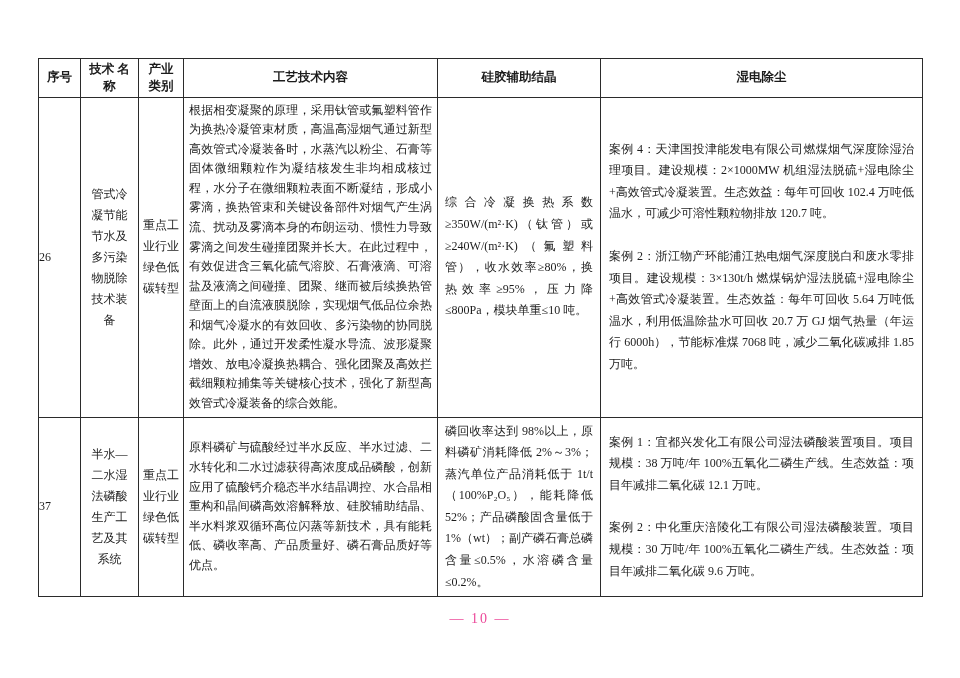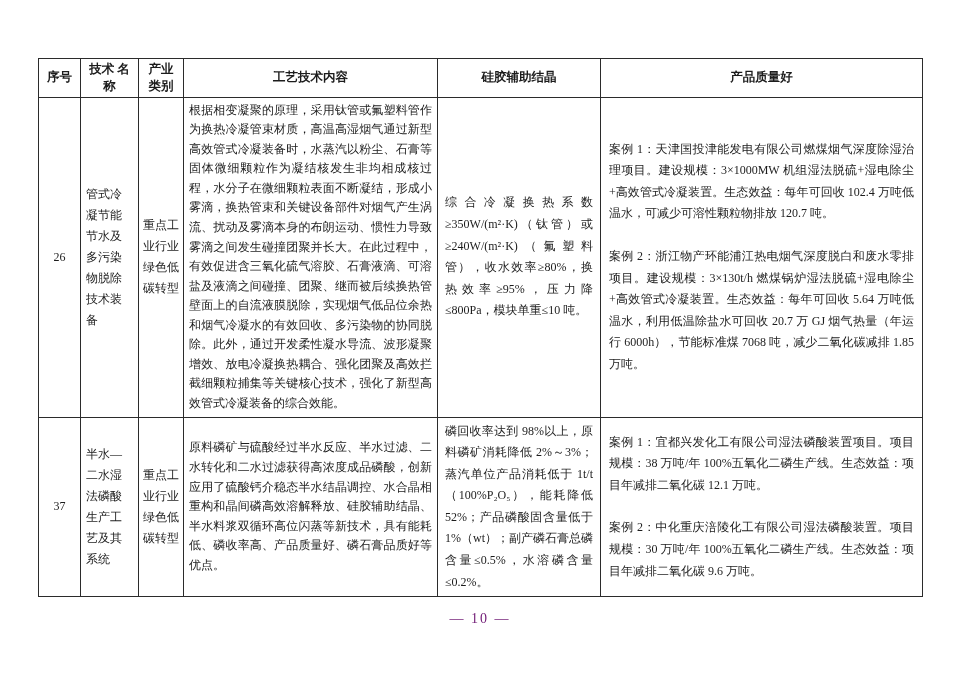--- a/index.html
+++ b/index.html
@@ -28,22 +28,22 @@
     font-weight: bold;
     font-size: 12.5px;
     height: 37px;
     text-align: center;
     line-height: 1.35;
     padding: 2px 3px;
   }
   tr.row-26 { height: 273px; }
   tr.row-27 { height: 157px; }
 
-  td.c-index { text-align: center; }
-  td.c-name  { text-align: left; padding: 2px 5px; line-height: 1.75; }
+  td.c-index { }
+  td.c-name  { text-align: center; padding: 2px 5px; line-height: 1.75; }
   td.c-cat   { text-align: left; padding: 2px 4px; line-height: 1.75; }
   td.c-content {
     text-align: justify;
     padding: 3px 5px;
     line-height: 1.63;
   }
   td.c-params {
     text-align: justify;
     padding: 3px 7px;
     line-height: 1.8;
@@ -55,21 +55,21 @@
   }
   td.c-cases p + p { margin-top: 21px; }
 
   .page-footer {
     position: absolute;
     top: 611px; left: 0;
     width: 100%;
     text-align: center;
     font-size: 14px;
     letter-spacing: 2px;
-    color: #701a75;
+    color: #ec4899;
   }
 </style>
 </head>
 <body>
 
 <div class="page">
 
   <table class="tech-table">
     <colgroup>
       <col style="width:42px">
@@ -79,32 +79,32 @@
       <col style="width:163px">
       <col style="width:322px">
     </colgroup>
     <thead>
       <tr>
         <th>序号</th>
         <th>技术 名称</th>
         <th>产业 类别</th>
         <th>工艺技术内容</th>
         <th>硅胶辅助结晶</th>
-        <th>产品质量好</th>
+        <th>湿电除尘</th>
       </tr>
     </thead>
     <tbody>
       <tr class="row-26">
         <td class="c-index">26</td>
         <td class="c-name">管式冷凝节能节水及多污染物脱除技术装备</td>
         <td class="c-cat">重点工业行业绿色低碳转型</td>
         <td class="c-content">根据相变凝聚的原理，采用钛管或氟塑料管作为换热冷凝管束材质，高温高湿烟气通过新型高效管式冷凝装备时，水蒸汽以粉尘、石膏等固体微细颗粒作为凝结核发生非均相成核过程，水分子在微细颗粒表面不断凝结，形成小雾滴，换热管束和关键设备部件对烟气产生涡流、扰动及雾滴本身的布朗运动、惯性力导致雾滴之间发生碰撞团聚并长大。在此过程中，有效促进含三氧化硫气溶胶、石膏液滴、可溶盐及液滴之间碰撞、团聚、继而被后续换热管壁面上的自流液膜脱除，实现烟气低品位余热和烟气冷凝水的有效回收、多污染物的协同脱除。此外，通过开发柔性凝水导流、波形凝聚增效、放电冷凝换热耦合、强化团聚及高效拦截细颗粒捕集等关键核心技术，强化了新型高效管式冷凝装备的综合效能。</td>
         <td class="c-params">综合冷凝换热系数≥350W/(m²·K)（钛管）或≥240W/(m²·K)（氟塑料管），收水效率≥80%，换热效率≥95%，压力降≤800Pa，模块单重≤10 吨。</td>
         <td class="c-cases">
-          <p>案例 1：天津国投津能发电有限公司燃煤烟气深度除湿治理项目。建设规模：3×1000MW 机组湿法脱硫+湿电除尘+高效管式冷凝装置。生态效益：每年可回收 102.4 万吨低温水，可减少可溶性颗粒物排放 120.7 吨。</p>
+          <p>案例 4：天津国投津能发电有限公司燃煤烟气深度除湿治理项目。建设规模：2×1000MW 机组湿法脱硫+湿电除尘+高效管式冷凝装置。生态效益：每年可回收 102.4 万吨低温水，可减少可溶性颗粒物排放 120.7 吨。</p>
           <p>案例 2：浙江物产环能浦江热电烟气深度脱白和废水零排项目。建设规模：3×130t/h 燃煤锅炉湿法脱硫+湿电除尘+高效管式冷凝装置。生态效益：每年可回收 5.64 万吨低温水，利用低温除盐水可回收 20.7 万 GJ 烟气热量（年运行 6000h），节能标准煤 7068 吨，减少二氧化碳减排 1.85 万吨。</p>
         </td>
       </tr>
       <tr class="row-27">
         <td class="c-index">37</td>
         <td class="c-name">半水—二水湿法磷酸生产工艺及其系统</td>
         <td class="c-cat">重点工业行业绿色低碳转型</td>
         <td class="c-content">原料磷矿与硫酸经过半水反应、半水过滤、二水转化和二水过滤获得高浓度成品磷酸，创新应用了硫酸钙介稳态半水结晶调控、水合晶相重构和晶间磷高效溶解释放、硅胶辅助结晶、半水料浆双循环高位闪蒸等新技术，具有能耗低、磷收率高、产品质量好、磷石膏品质好等优点。</td>
         <td class="c-params">磷回收率达到 98%以上，原料磷矿消耗降低 2%～3%；蒸汽单位产品消耗低于 1t/t（100%P₂O₅），能耗降低 52%；产品磷酸固含量低于 1%（wt）；副产磷石膏总磷含量≤0.5%，水溶磷含量≤0.2%。</td>
         <td class="c-cases">

